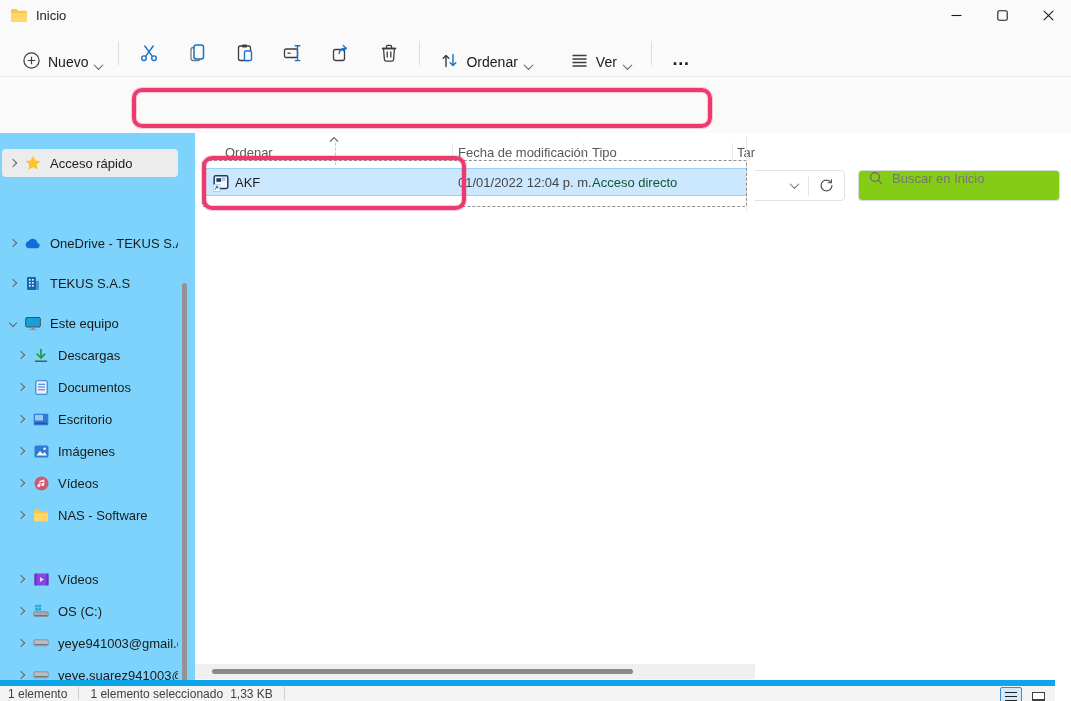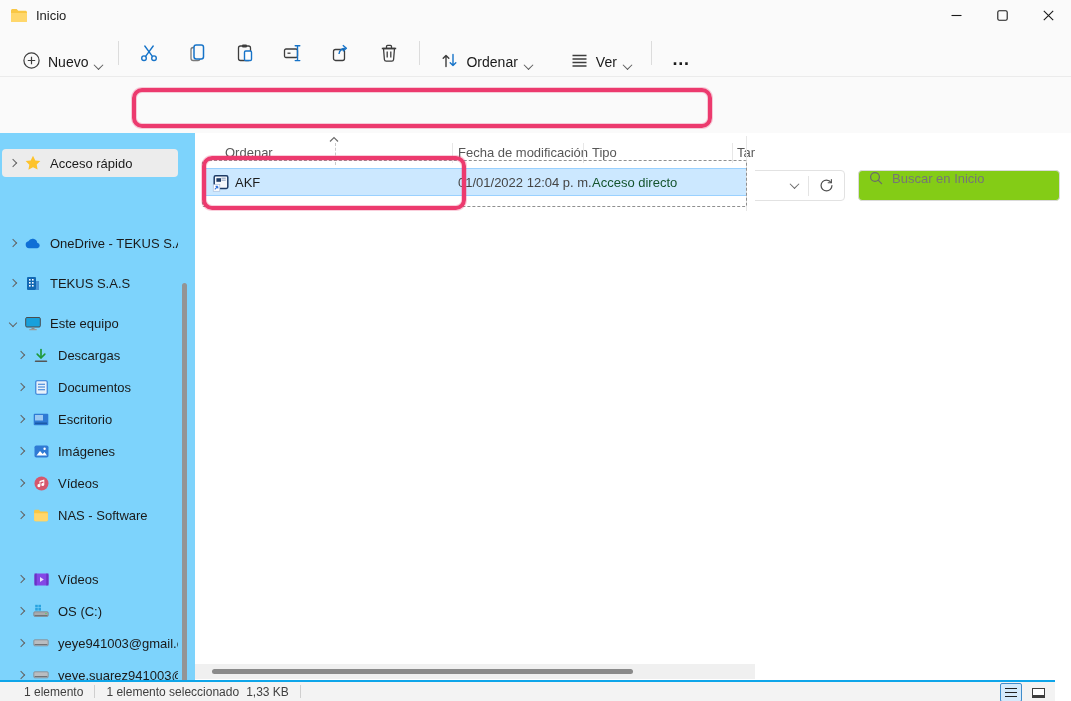--- a/index.html
+++ b/index.html
@@ -52,21 +52,21 @@
   .focus-rect { position:absolute; left:7px; top:27px; width:545px; height:47px; border:1px dashed #8f8f8f; border-radius:2px; }
   .file-row { position:absolute; left:8px; top:35px; width:543px; height:28px; background:#cce8ff; border-top:1px solid #9ad1ff; border-bottom:1px solid #9ad1ff; display:flex; align-items:center; font-size:13px; color:#1b1b1b; }
   .cell-name { position:absolute; left:32px; white-space:nowrap; }
   .cell-date { position:absolute; left:255px; white-space:nowrap; color:#454545; }
   .cell-type { position:absolute; left:389px; white-space:nowrap; color:#14532d; }
   .row-icon { position:absolute; left:9px; top:5px; width:18px; height:18px; }
   .hscroll-track { position:absolute; left:0; top:531px; width:560px; height:15px; background:#f0f0f0; }
   .hscroll-thumb { position:absolute; left:17px; top:5px; width:421px; height:5px; background:#8a8a8a; border-radius:3px; }
   .pane-edge { position:absolute; left:551px; top:3px; width:1px; height:75px; background:#e7e7e7; }
   
-  .statusbar { position:absolute; left:0; top:680px; width:1055px; height:21px; background:#f3f3f3; border-top:2px solid #0ea5e9; display:flex; align-items:center; font-size:12px; color:#3f3f3f; padding:0 24px; }
+  .statusbar { position:absolute; left:0; top:680px; width:1055px; height:21px; background:#f3f3f3; border-top:6px solid #0ea5e9; display:flex; align-items:center; font-size:12px; color:#3f3f3f; padding:0 8px; }
   .vdiv { width:1px; height:13px; background:#cfcfcf; margin:0 11px; }
   .status-right { position:absolute; right:6px; top:1px; display:flex; gap:5px; align-items:center; }
   .view-btn-details { width:22px; height:19px; background:#d5eafb; border:1px solid #3f8ccb; border-radius:2px; display:flex; align-items:center; justify-content:center; }
   .view-btn-icons { width:22px; height:19px; display:flex; align-items:center; justify-content:center; }
   .glyph-lines { width:12px; height:9px; border-top:1.6px solid #222; border-bottom:1.6px solid #222; position:relative; }
   .glyph-lines::after { content:""; position:absolute; left:0; top:2.7px; width:12px; height:1.6px; background:#222; }
   .glyph-rect { width:13px; height:10px; border:1.4px solid #3d3d3d; border-bottom:3px solid #3d3d3d; background:#fff; }
   
   .annotation { position:absolute; border:4px solid #ec3a6e; border-radius:10px; box-shadow:0 0 0 1px rgba(236,58,110,0.25), inset 0 0 0 1px rgba(236,58,110,0.25); pointer-events:none; z-index:50; }
   .anno-breadcrumb { left:132px; top:88px; width:580px; height:40px; }

